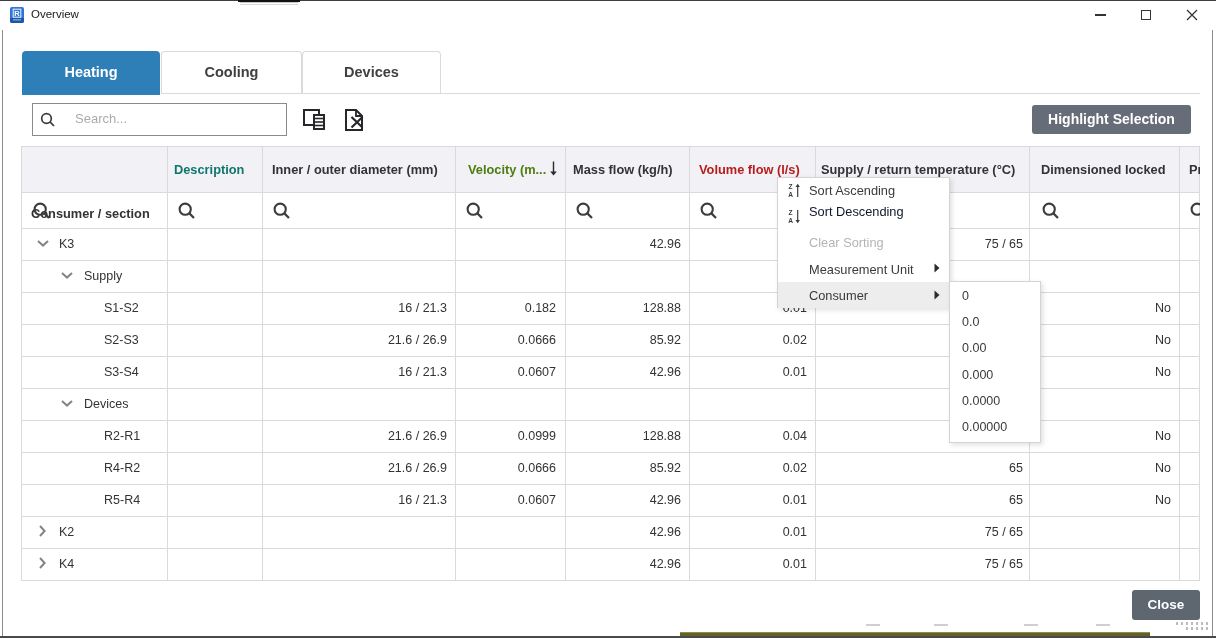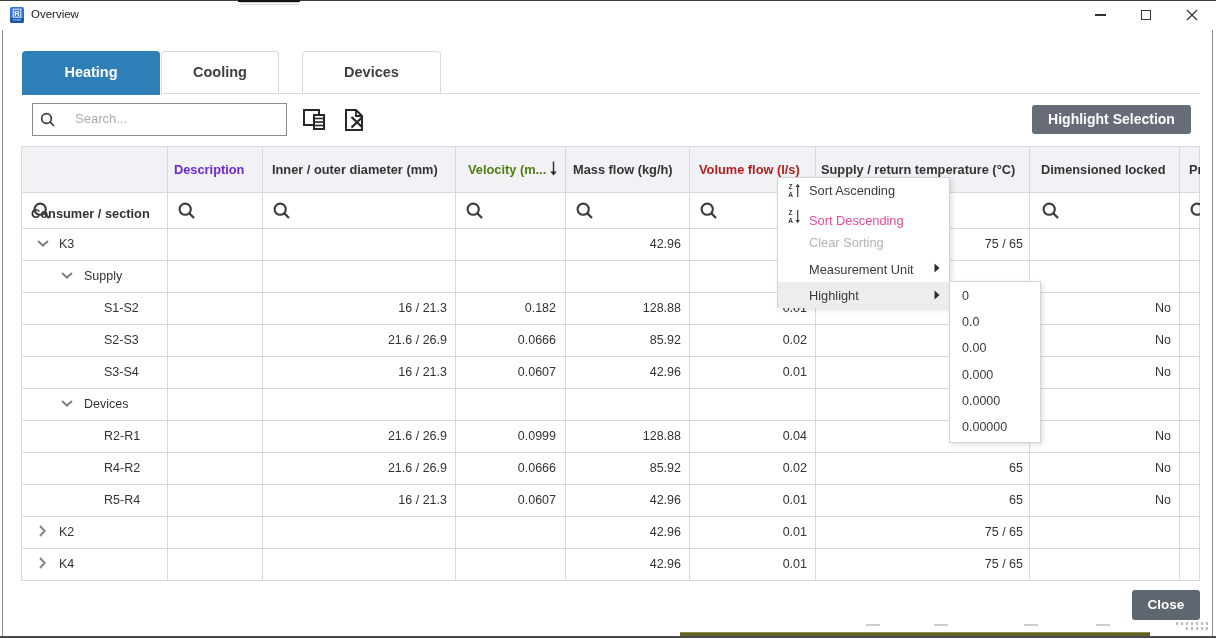--- a/index.html
+++ b/index.html
@@ -35,21 +35,21 @@
 </svg>
 <div class="abs" style="left:31px;top:8px;font-size:11.5px;color:#1a1a1a;">Overview</div>
 
 <div class="abs" style="left:1095px;top:14px;width:11px;height:1.5px;background:#333;"></div>
 <div class="abs" style="left:1141px;top:10px;width:10px;height:10px;border:1.2px solid #333;"></div>
 <svg class="abs" style="left:1186px;top:9px;" width="12" height="12" viewBox="0 0 12 12">
   <path d="M1 1 L11 11 M11 1 L1 11" stroke="#333" stroke-width="1.3"></path>
 </svg>
 
 <div class="abs" style="left:22px;top:51px;width:138px;height:44px;background:#2e7fb8;border-radius:4px 4px 0 0;color:#fff;font-weight:bold;font-size:14.5px;text-align:center;line-height:42px;">Heating</div>
-<div class="abs" style="left:161px;top:51px;width:118px;height:42px;background:#fff;border:1px solid #d9d9de;border-bottom:none;border-radius:4px 4px 0 0;color:#404040;font-weight:bold;font-size:14.5px;text-align:center;line-height:40px;">Cooling</div>
+<div class="abs" style="left:161px;top:51px;width:141px;height:42px;background:#fff;border:1px solid #d9d9de;border-bottom:none;border-radius:4px 4px 0 0;color:#404040;font-weight:bold;font-size:14.5px;text-align:center;line-height:40px;">Cooling</div>
 <div class="abs" style="left:302px;top:51px;width:139px;height:42px;background:#fff;border:1px solid #d9d9de;border-bottom:none;border-radius:4px 4px 0 0;color:#404040;font-weight:bold;font-size:14.5px;text-align:center;line-height:40px;">Devices</div>
 <div class="abs" style="left:161px;top:93px;width:1039px;height:1px;background:#d9d9de;"></div>
 
 <div class="abs" style="left:32px;top:103px;width:255px;height:33px;border:1px solid #8a8a8a;background:#fff;"></div>
 <svg class="abs" style="left:40px;top:112px;" width="16" height="16" viewBox="0 0 16 16">
   <circle cx="6.5" cy="6.5" r="4.8" fill="none" stroke="#3c3c3c" stroke-width="1.7"></circle>
   <line x1="10.2" y1="10.2" x2="14" y2="14" stroke="#3c3c3c" stroke-width="1.7"></line>
 </svg>
 <div class="abs" style="left:63px;top:111px;font-size:13px;color:#ababab;margin-left:12px;">Search...</div>
 
@@ -98,21 +98,21 @@
   <div class="abs" style="left:1158px;top:0;width:1px;height:435px;background:#d9d9de;"></div>
   <div class="abs" style="left:1178px;top:0;width:1px;height:435px;background:#d9d9de;"></div>
   <div class="abs" style="top:16px;left:1168px;font-size:12.8px;font-weight:bold;color:#333;">Pr</div>
   <svg class="abs" style="left:1169px;top:56px;" width="19" height="19" viewBox="0 0 19 19">
       <circle cx="7.2" cy="7.2" r="5.6" fill="none" stroke="#3c3c3c" stroke-width="2.1"></circle>
       <line x1="11.4" y1="11.4" x2="16" y2="16" stroke="#3c3c3c" stroke-width="2.2"></line>
     </svg>
 </div>
 
 <div class="abs" style="top:162px;left:31px;font-size:12.8px;font-weight:bold;color:#333;margin-top:44px;">Consumer / section</div>
-<div class="abs" style="top:162px;left:174px;font-size:12.8px;font-weight:bold;color:#6d28d9;">Description</div>
+<div class="abs" style="top:162px;left:174px;font-size:12.8px;font-weight:bold;color:#0f766e;">Description</div>
 <div class="abs" style="top:162px;left:272px;font-size:12.8px;font-weight:bold;color:#333;">Inner / outer diameter (mm)</div>
 <div class="abs" style="top:162px;left:468px;font-size:12.8px;font-weight:bold;color:#4d7c0f;">Velocity (m...</div>
 <svg class="abs" style="left:549px;top:161px;" width="9" height="15" viewBox="0 0 9 15">
     <line x1="4.5" y1="0.5" x2="4.5" y2="12" stroke="#2b2b2b" stroke-width="1.4"></line>
     <path d="M1.2 10.5 L4.5 14.5 L7.8 10.5 Z" fill="#2b2b2b"></path>
   </svg>
 <div class="abs" style="top:162px;left:573px;font-size:12.8px;font-weight:bold;color:#333;">Mass flow (kg/h)</div>
 <div class="abs" style="top:162px;left:699px;font-size:12.8px;font-weight:bold;color:#b91c1c;">Volume flow (l/s)</div>
 <div class="abs" style="top:162px;left:821px;font-size:12.8px;font-weight:bold;color:#333;">Supply / return temperature (°C)</div>
 <div class="abs" style="top:162px;left:1041px;font-size:12.8px;font-weight:bold;color:#333;">Dimensioned locked</div>
@@ -238,28 +238,28 @@
   <path d="M7.5 4 L9.7 0.8 L11.9 4 Z" fill="#3d3d3d"></path>
 </svg>
 <div class="abs" style="left:809px;top:183px;font-size:12.8px;color:#3a3a3a;">Sort Ascending</div>
 
 <svg class="abs" style="left:788px;top:209px;" width="15" height="15" viewBox="0 0 15 15">
   <text x="0.5" y="6" font-size="6.6" font-weight="bold" fill="#3d3d3d" font-family="Liberation Sans">Z</text>
   <text x="0.3" y="13.5" font-size="6.6" font-weight="bold" fill="#3d3d3d" font-family="Liberation Sans">A</text>
   <line x1="9.7" y1="1" x2="9.7" y2="12.8" stroke="#3d3d3d" stroke-width="1.2"></line>
   <path d="M7.5 11 L9.7 14.2 L11.9 11 Z" fill="#3d3d3d"></path>
 </svg>
-<div class="abs" style="left:809px;top:213px;font-size:12.8px;color:#ec4899;">Sort Descending</div>
+<div class="abs" style="left:809px;top:204px;font-size:12.8px;color:#0f172a;">Sort Descending</div>
 <div class="abs" style="left:809px;top:235px;font-size:12.8px;color:#b4b4b8;">Clear Sorting</div>
 <div class="abs" style="left:809px;top:262px;font-size:12.8px;color:#3a3a3a;">Measurement Unit</div>
 <svg class="abs" style="left:934px;top:263px;" width="6" height="10" viewBox="0 0 6 10">
     <path d="M0.5 0.5 L5.5 5 L0.5 9.5 Z" fill="#2b2b2b"></path>
   </svg>
 <div class="abs" style="left:778px;top:282px;width:171px;height:26px;background:#ededee;"></div>
-<div class="abs" style="left:809px;top:288px;font-size:12.8px;color:#3a3a3a;">Highlight</div>
+<div class="abs" style="left:809px;top:288px;font-size:12.8px;color:#3a3a3a;">Consumer</div>
 <svg class="abs" style="left:934px;top:290px;" width="6" height="10" viewBox="0 0 6 10">
     <path d="M0.5 0.5 L5.5 5 L0.5 9.5 Z" fill="#2b2b2b"></path>
   </svg>
 
 <div class="abs" style="left:949px;top:281px;width:92px;height:162px;background:#fff;border:1px solid #d4d4d4;box-shadow:2px 2px 5px rgba(0,0,0,0.12);"></div>
 <div class="abs" style="left:962px;top:289px;font-size:12.5px;color:#3a3a3a;">0</div>
 <div class="abs" style="left:962px;top:315px;font-size:12.5px;color:#3a3a3a;">0.0</div>
 <div class="abs" style="left:962px;top:341px;font-size:12.5px;color:#3a3a3a;">0.00</div>
 <div class="abs" style="left:962px;top:368px;font-size:12.5px;color:#3a3a3a;">0.000</div>
 <div class="abs" style="left:962px;top:394px;font-size:12.5px;color:#3a3a3a;">0.0000</div>

